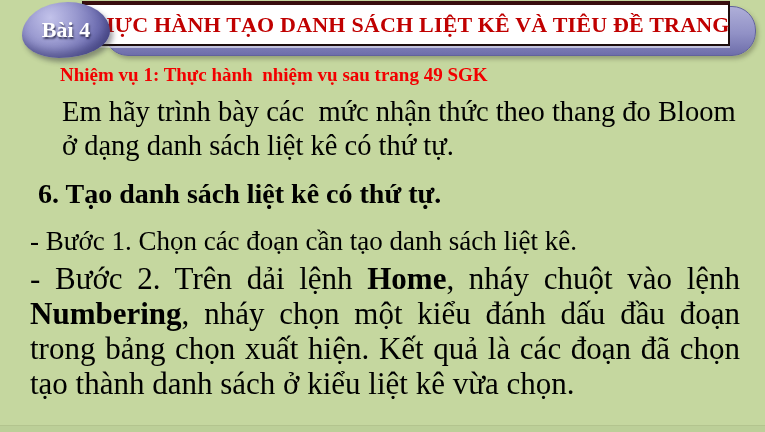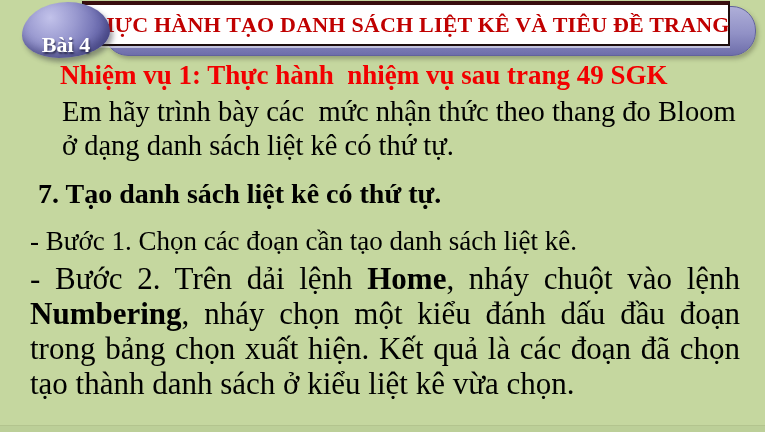--- a/index.html
+++ b/index.html
@@ -36,31 +36,31 @@
   .title-text{
     color:#c00000;font-weight:bold;font-size:22px;
     white-space:nowrap;letter-spacing:.2px;
   }
   
   .badge{
     position:absolute;left:22px;top:2px;width:88px;height:56px;
     background:radial-gradient(circle at 32% 28%,#c2c2ea 0%,#9a9ad0 35%,#7272b4 65%,#50509a 100%);
     border-radius:52% 48% 58% 42% / 60% 52% 48% 40%;
     box-shadow:3px 4px 5px rgba(50,50,60,.45), inset -4px -6px 10px rgba(40,40,90,.45);
-    display:flex;align-items:flex-end;justify-content:center;
+    display:flex;align-items:center;justify-content:center;
   }
   .badge-text{
     color:#ffffff;font-weight:bold;font-size:22px;
     text-shadow:1px 2px 2px rgba(30,30,60,.8);
   }
   
   .content{position:absolute;left:0;top:56px;width:765px;}
   .task-heading{
     margin:2px 30px 0 60px;
-    color:#f20000;font-weight:bold;font-size:27px;line-height:34px;
+    color:#f20000;font-weight:bold;font-size:19px;line-height:34px;
     white-space:pre-wrap;
   }
   .task-body{
     margin:3px 12px 0 62px;
     color:#000;font-size:28.5px;line-height:34px;
     white-space:pre-wrap;
   }
   .section-heading{
     margin:14px 20px 0 38px;
     color:#000;font-weight:bold;font-size:28px;line-height:33px;
@@ -92,20 +92,20 @@
   <div class="badge">
     <span class="badge-text">Bài 4</span>
   </div>
 
   <div class="content">
 
     <div class="task-heading">Nhiệm vụ 1: Thực hành  nhiệm vụ sau trang 49 SGK</div>
 
     <div class="task-body">Em hãy trình bày các  mức nhận thức theo thang đo Bloom ở dạng danh sách liệt kê có thứ tự.</div>
 
-    <div class="section-heading">7. Tạo danh sách liệt kê có thứ tự.</div>
+    <div class="section-heading">6. Tạo danh sách liệt kê có thứ tự.</div>
 
     <div class="step1">- Bước 1. Chọn các đoạn cần tạo danh sách liệt kê.</div>
 
     <div class="step2"><span>- Bước 2. Trên dải lệnh </span><b>Home</b><span>, nháy chuột vào lệnh </span><b>Numbering</b><span>, nháy chọn một kiểu đánh dấu đầu đoạn trong bảng chọn xuất hiện. Kết quả là các đoạn đã chọn tạo thành danh sách ở kiểu liệt kê vừa chọn.</span></div>
 
   </div>
 </div>
 
 </body></html>

